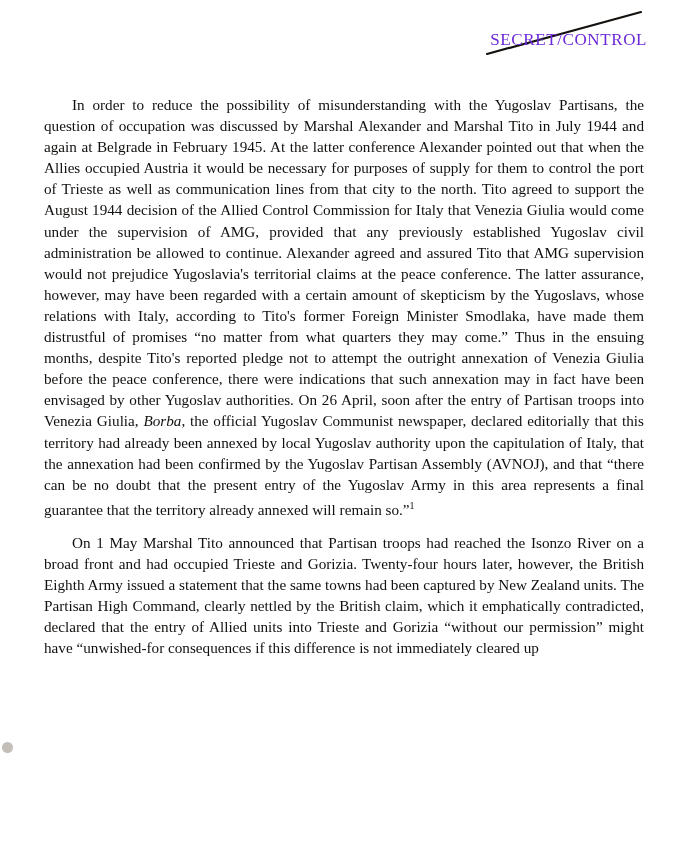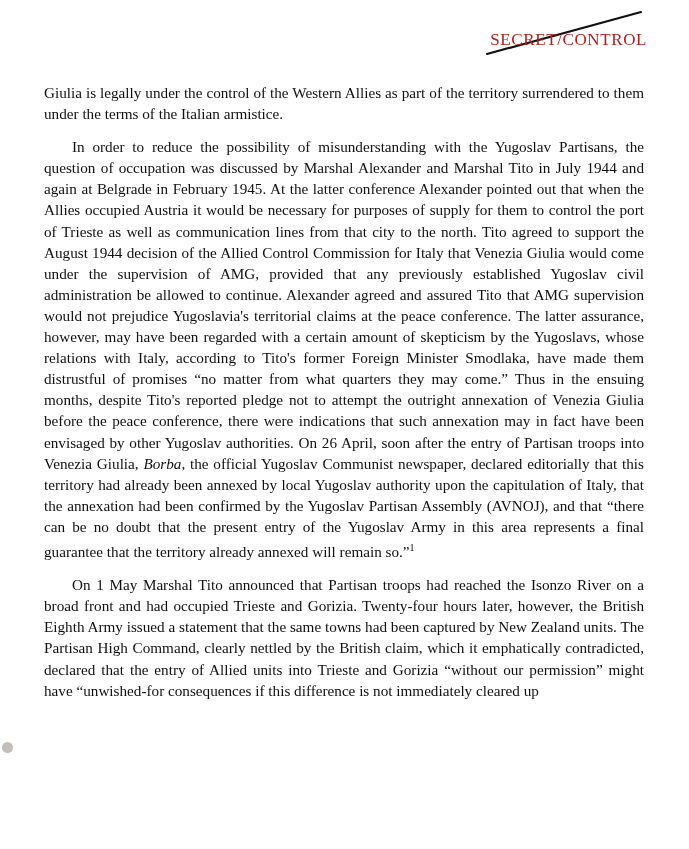--- a/index.html
+++ b/index.html
@@ -18,21 +18,21 @@
   }
 
   
   .stamp {
     position: absolute;
     top: 30px;
     right: 42px;
     font-family: "Liberation Serif", serif;
     font-size: 17px;
     letter-spacing: 0.6px;
-    color: #b91c1c;
+    color: #6d28d9;
     white-space: nowrap;
   }
   .stamp-strike {
     position: absolute;
     top: 10px;
     right: 40px;
     width: 168px;
     height: 48px;
     pointer-events: none;
   }
@@ -82,21 +82,20 @@
 
   <div class="stamp-strike">
     <svg width="168" height="48" viewBox="0 0 168 48" xmlns="http://www.w3.org/2000/svg">
       <line x1="6" y1="44" x2="160" y2="2" stroke="#14110e" stroke-width="2.2" stroke-linecap="round"></line>
     </svg>
   </div>
 
   <div class="stamp">SECRET/CONTROL</div>
 
   <div class="body-text">
-    <p class="first"><span>Giulia is legally under the control of the Western Allies as part of the territory surrendered to them under the terms of the Italian armistice.</span></p>
 
     <p class="indent"><span>In order to reduce the possibility of misunderstanding with the Yugoslav Partisans, the question of occupation was discussed by Marshal Alexander and Marshal Tito in July 1944 and again at Belgrade in February 1945. At the latter conference Alexander pointed out that when the Allies occupied Austria it would be necessary for purposes of supply for them to control the port of Trieste as well as communication lines from that city to the north. Tito agreed to support the August 1944 decision of the Allied Control Commission for Italy that Venezia Giulia would come under the supervision of AMG, provided that any previously established Yugoslav civil administration be allowed to continue. Alexander agreed and assured Tito that AMG supervision would not prejudice Yugoslavia's territorial claims at the peace conference. The latter assurance, however, may have been regarded with a certain amount of skepticism by the Yugoslavs, whose relations with Italy, according to Tito's former Foreign Minister Smodlaka, have made them distrustful of promises “no matter from what quarters they may come.” Thus in the ensuing months, despite Tito's reported pledge not to attempt the outright annexation of Venezia Giulia before the peace conference, there were indications that such annexation may in fact have been envisaged by other Yugoslav authorities. On 26 April, soon after the entry of Partisan troops into Venezia Giulia, </span><span class="ital">Borba</span><span>, the official Yugoslav Communist newspaper, declared editorially that this territory had already been annexed by local Yugoslav authority upon the capitulation of Italy, that the annexation had been confirmed by the Yugoslav Partisan Assembly (AVNOJ), and that “there can be no doubt that the present entry of the Yugoslav Army in this area represents a final guarantee that the territory already annexed will remain so.”</span><span class="sup">1</span></p>
 
     <p class="indent"><span>On 1 May Marshal Tito announced that Partisan troops had reached the Isonzo River on a broad front and had occupied Trieste and Gorizia. Twenty-four hours later, however, the British Eighth Army issued a statement that the same towns had been captured by New Zealand units. The Partisan High Command, clearly nettled by the British claim, which it emphatically contradicted, declared that the entry of Allied units into Trieste and Gorizia “without our permission” might have “unwished-for consequences if this difference is not immediately cleared up</span></p>
   </div>
 
   <div class="punch"></div>
 
 </div>
 

